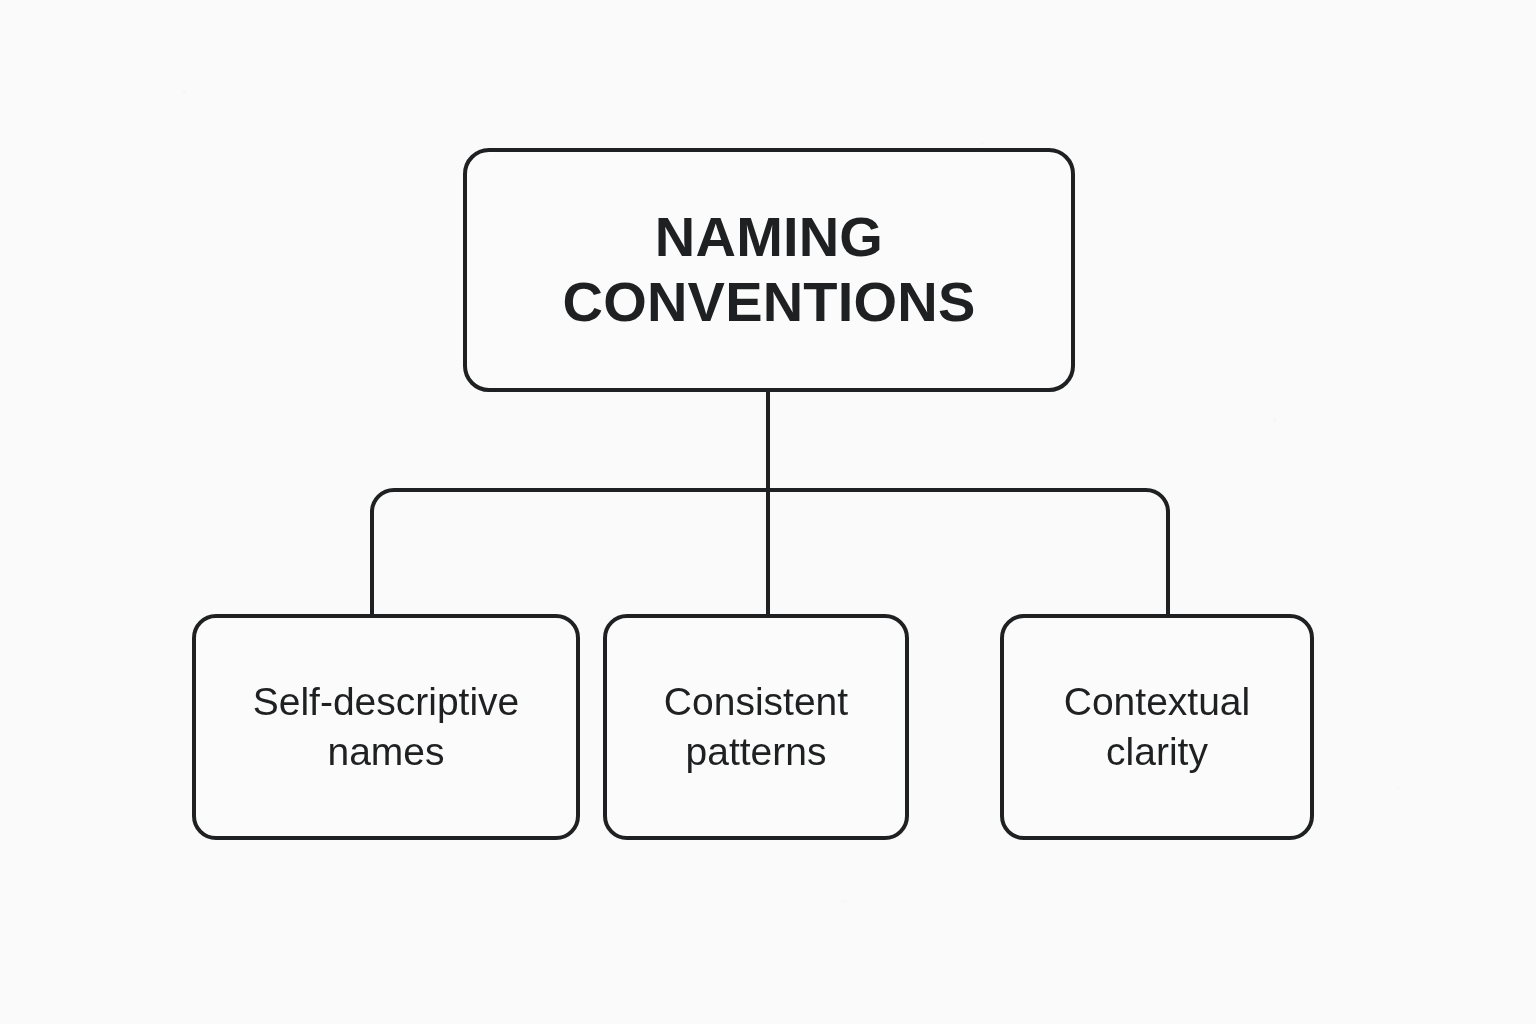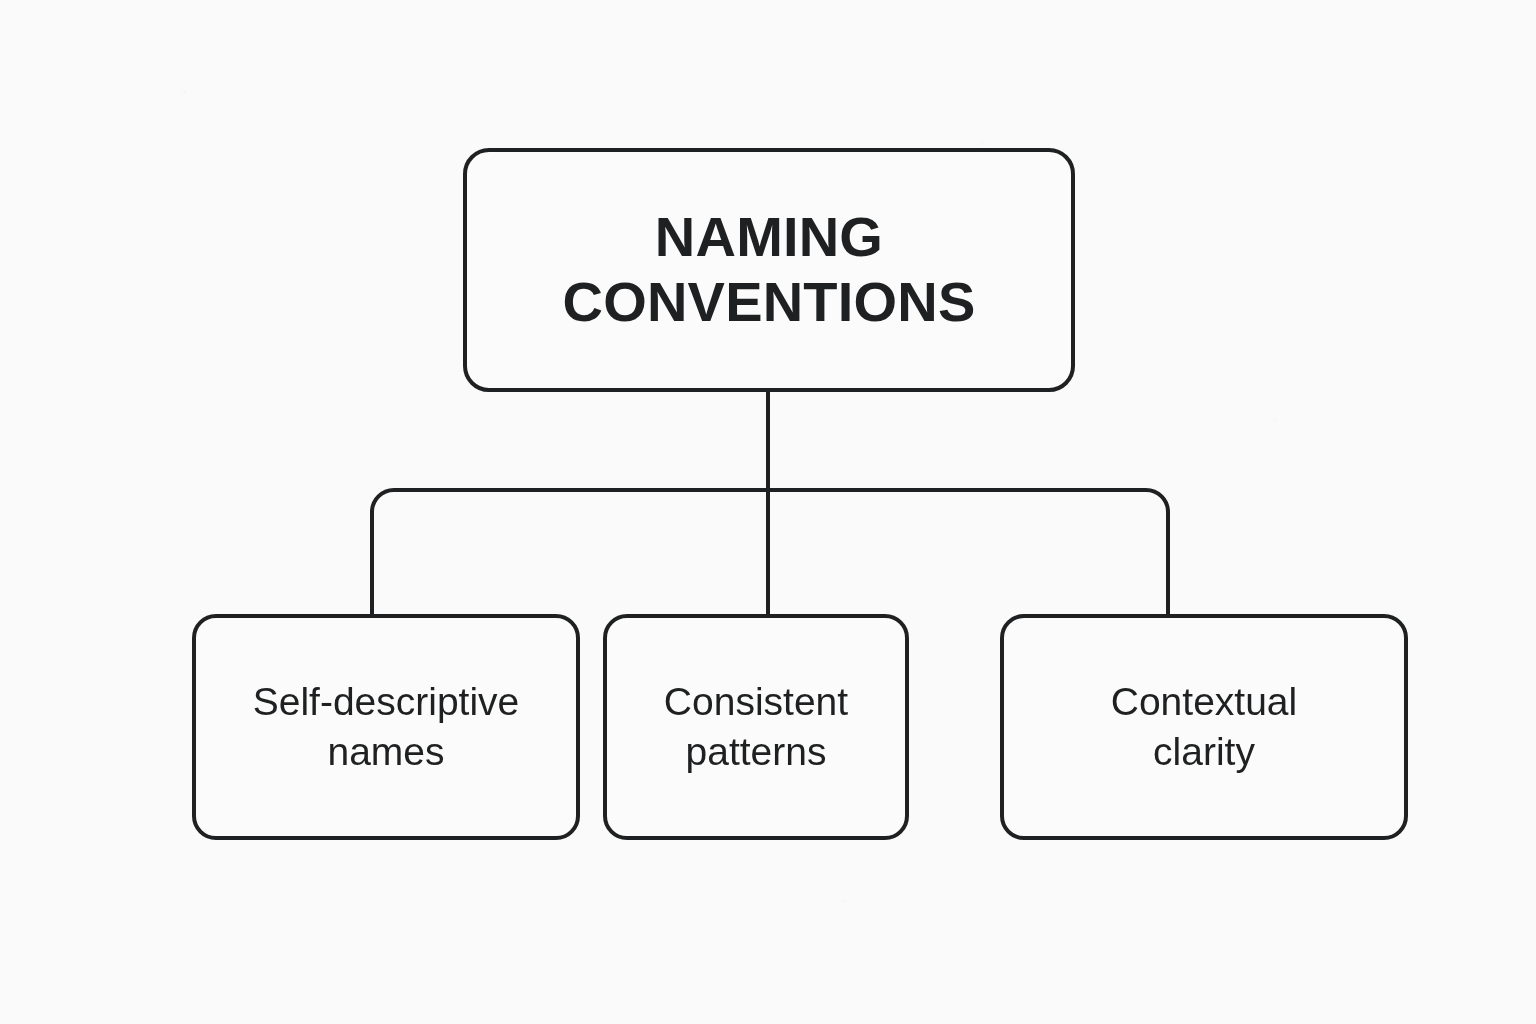--- a/index.html
+++ b/index.html
@@ -83,21 +83,21 @@
   }
   .node.leaf .node-label {
     font-size: 39px;
     font-weight: normal;
     line-height: 1.28;
     padding: 0 16px;
   }
 
   .node.leaf-1 { left: 192px;  width: 388px; }
   .node.leaf-2 { left: 603px;  width: 306px; }
-  .node.leaf-3 { left: 1000px; width: 408px; }
+  .node.leaf-3 { left: 1000px; width: 314px; }
 
   .node-label { display: block; white-space: pre-line; }
 </style>
 </head>
 <body>
 
 <div id="canvas">
 
   <svg id="connectors" viewBox="0 0 1536 1024" width="1536" height="1024" xmlns="http://www.w3.org/2000/svg">
 

